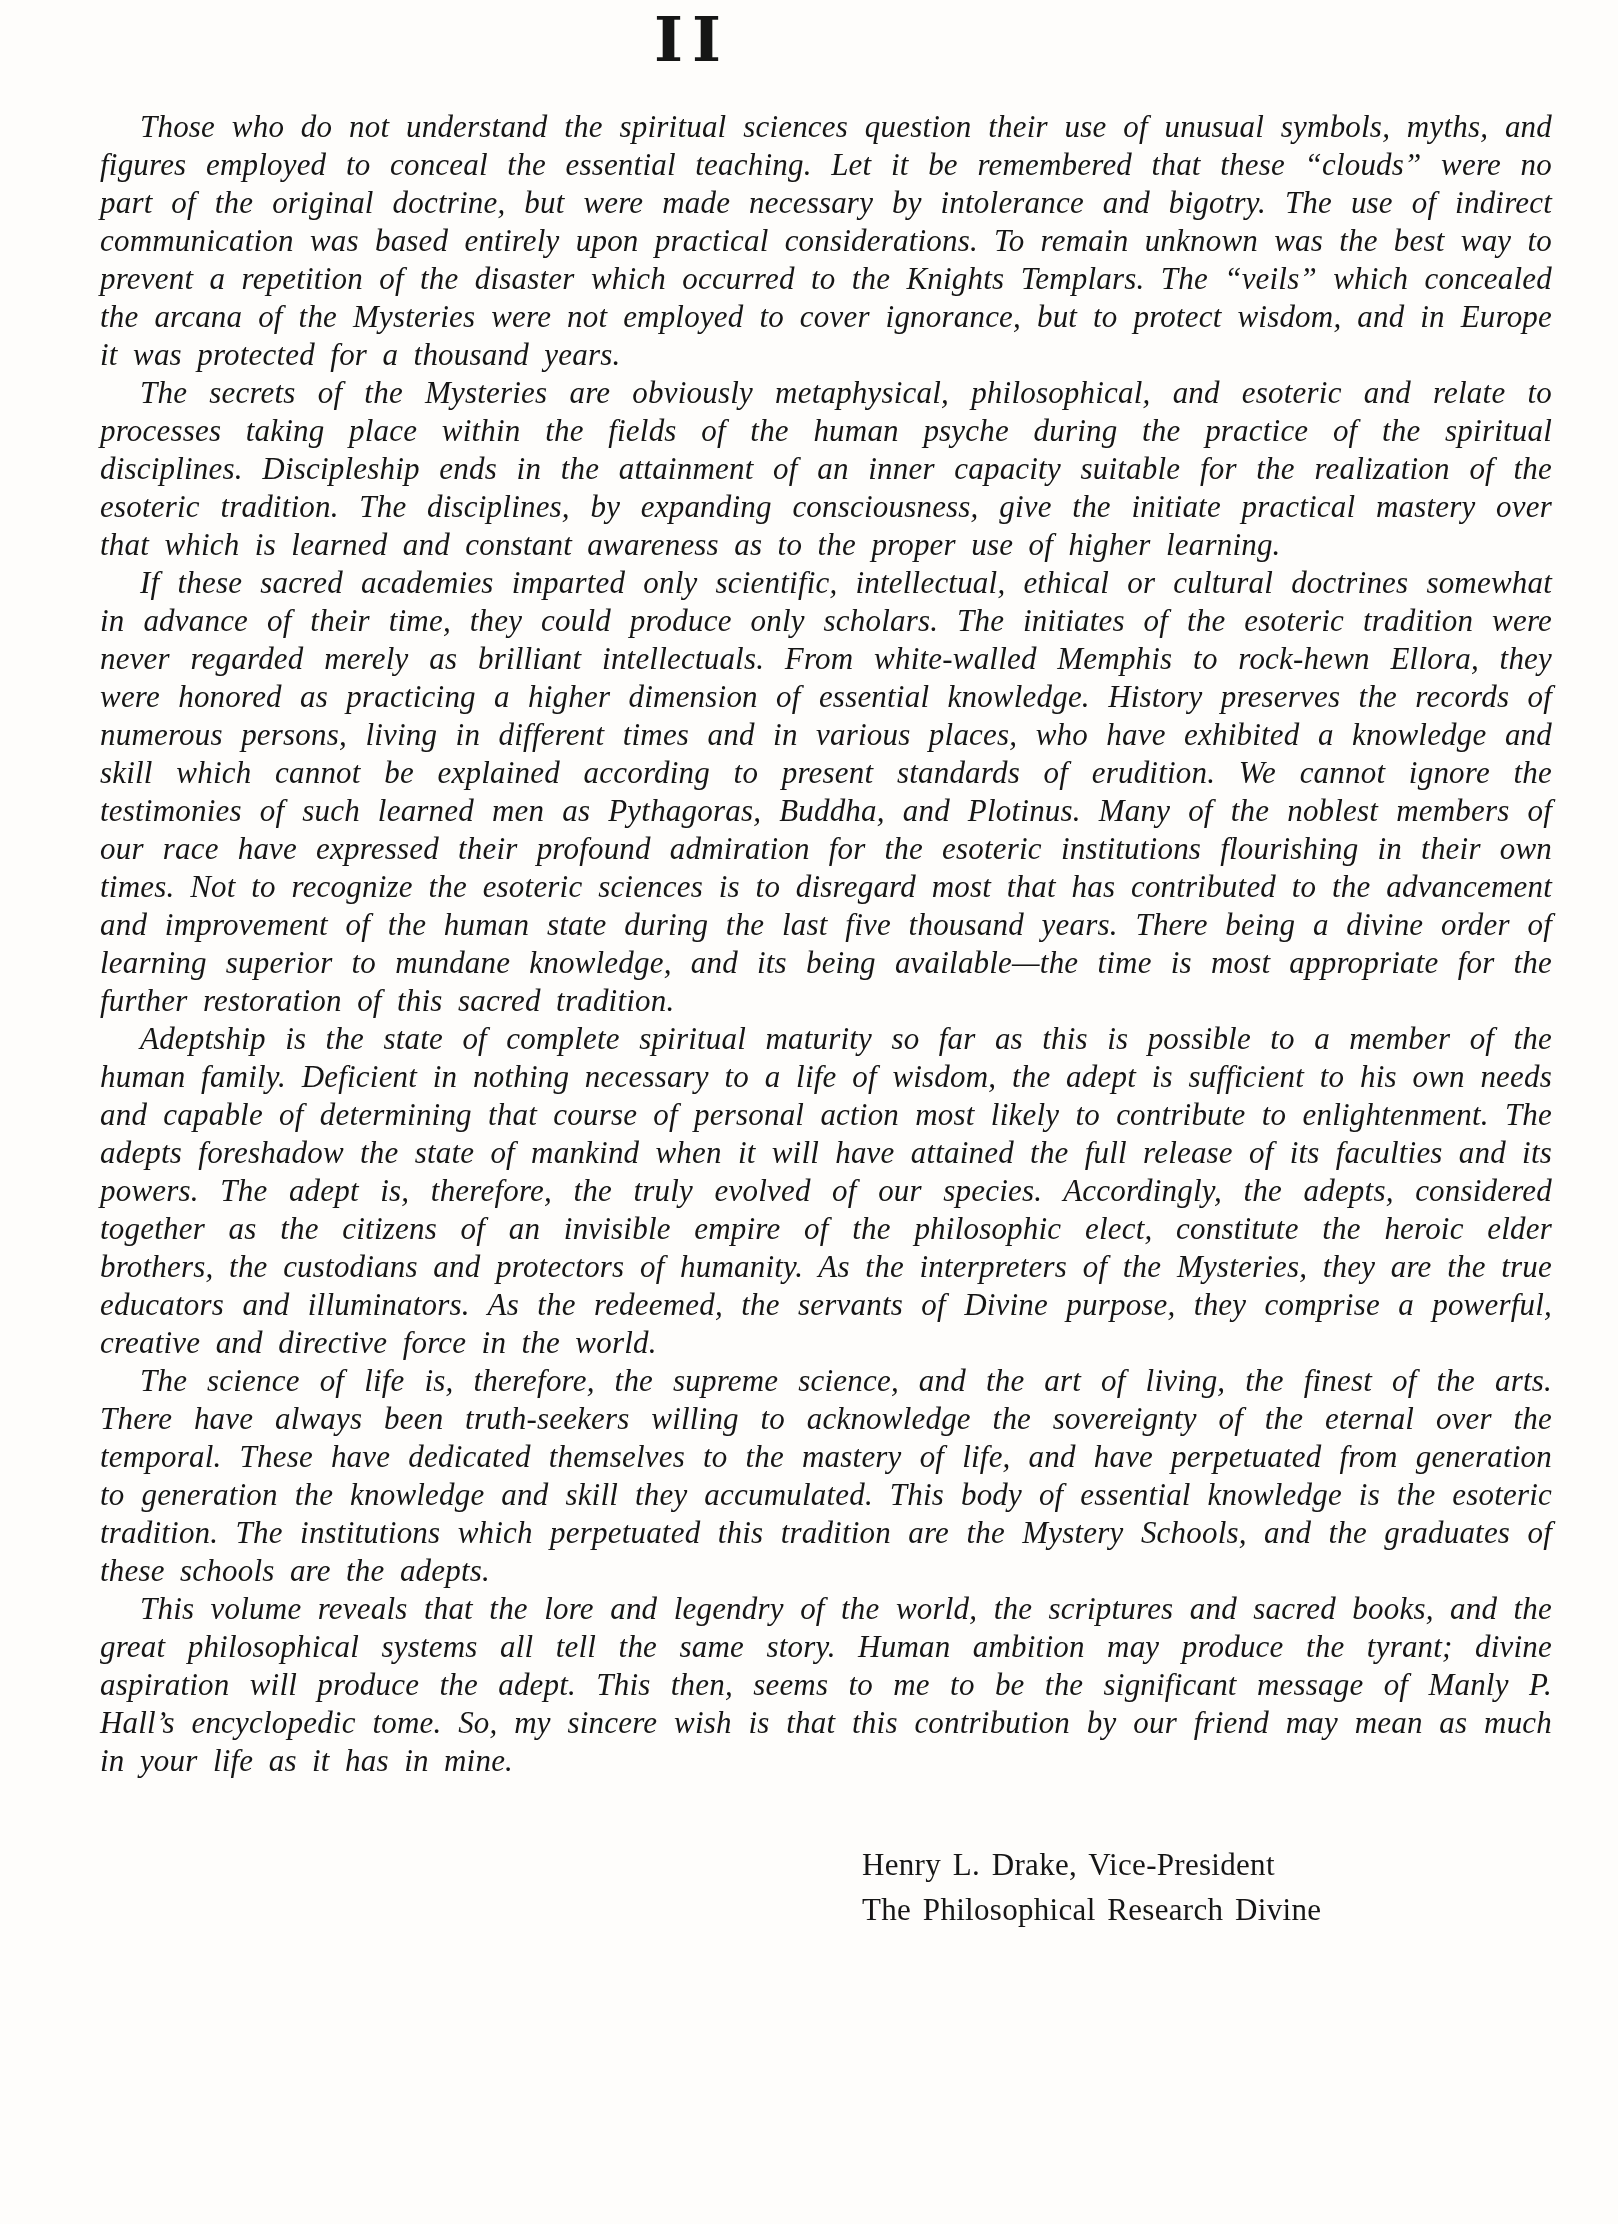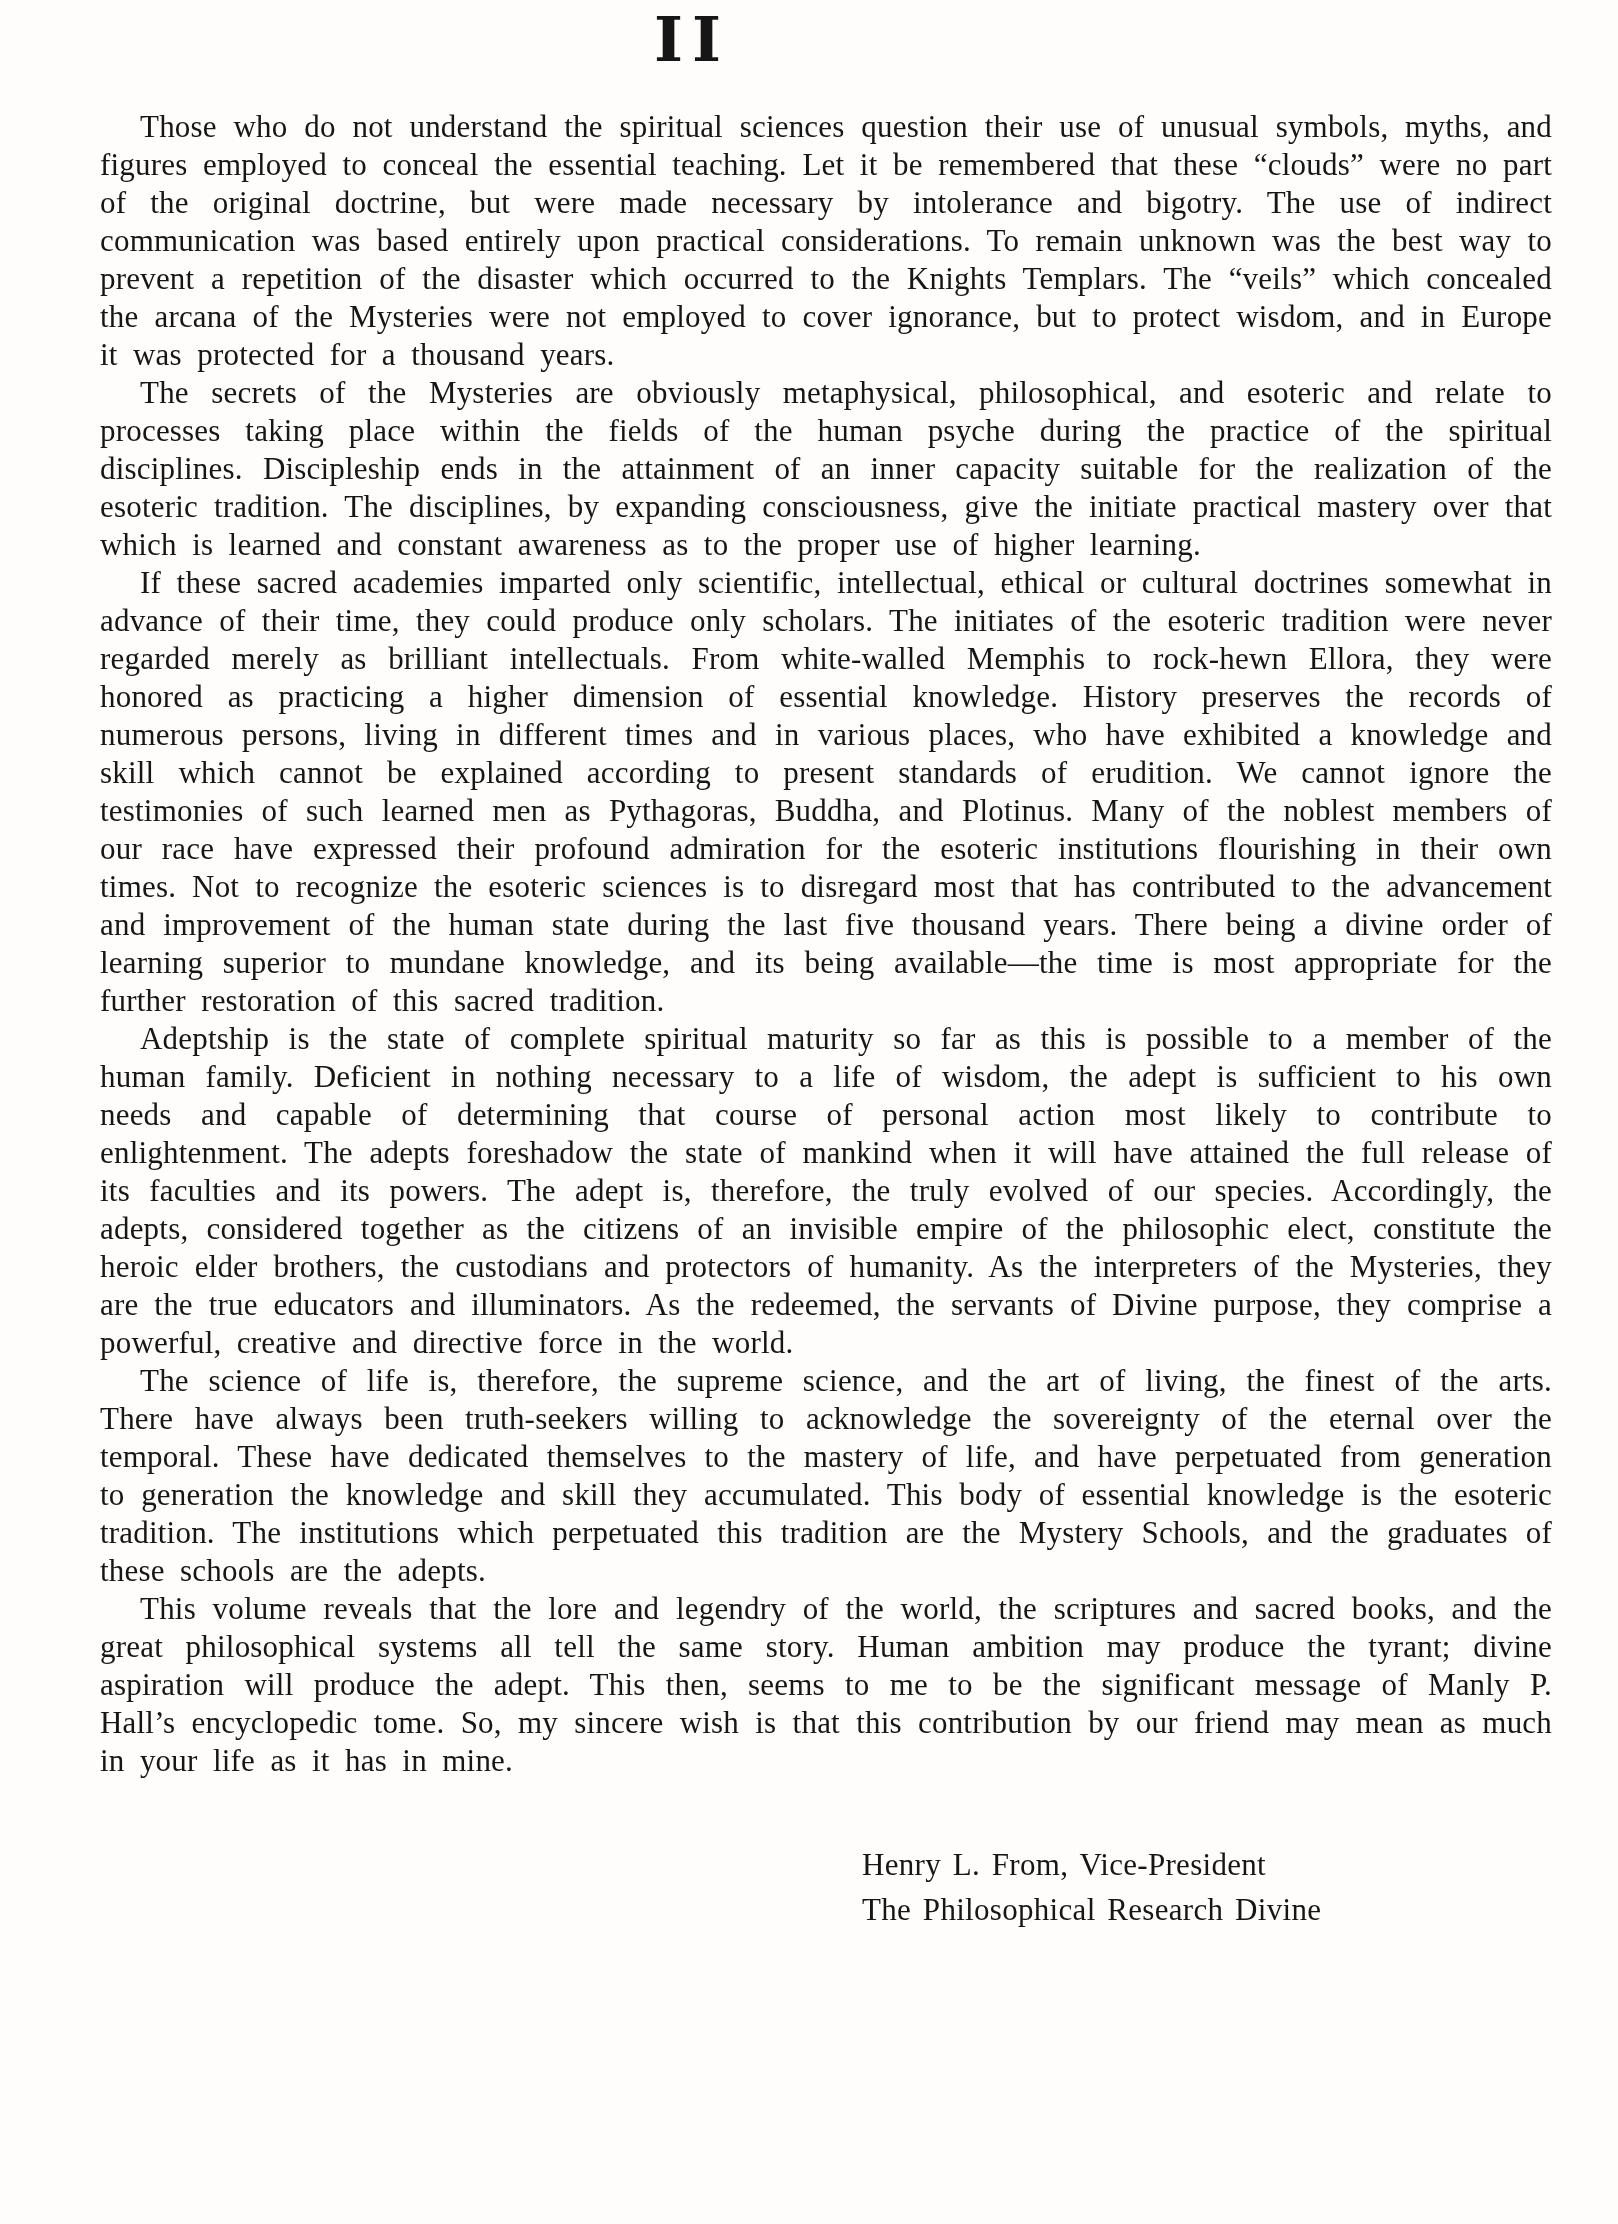--- a/index.html
+++ b/index.html
@@ -29,20 +29,21 @@
     transform: translateX(-134px);
   }
   .body-text p {
     margin: 0;
     text-indent: 40px;
     font-size: 31px;
     line-height: 38px;
     text-align: justify;
     word-spacing: 0.24em;
     letter-spacing: 0.2px;
+    font-style: italic;
   }
   .signature {
     margin-top: 62px;
     margin-left: 762px;
     font-size: 31px;
     line-height: 45px;
     letter-spacing: 0.3px;
     word-spacing: 0.12em;
   }
 </style>
@@ -56,17 +57,17 @@
   <div class="body-text">
     <p>Those who do not understand the spiritual sciences question their use of unusual symbols, myths, and figures employed to conceal the essential teaching. Let it be remembered that these “clouds” were no part of the original doctrine, but were made necessary by intolerance and bigotry. The use of indirect communication was based entirely upon practical considerations. To remain unknown was the best way to prevent a repetition of the disaster which occurred to the Knights Templars. The “veils” which concealed the arcana of the Mysteries were not employed to cover ignorance, but to protect wisdom, and in Europe it was protected for a thousand years.</p>
     <p>The secrets of the Mysteries are obviously metaphysical, philosophical, and esoteric and relate to processes taking place within the fields of the human psyche during the practice of the spiritual disciplines. Discipleship ends in the attainment of an inner capacity suitable for the realization of the esoteric tradition. The disciplines, by expanding consciousness, give the initiate practical mastery over that which is learned and constant awareness as to the proper use of higher learning.</p>
     <p>If these sacred academies imparted only scientific, intellectual, ethical or cultural doctrines somewhat in advance of their time, they could produce only scholars. The initiates of the esoteric tradition were never regarded merely as brilliant intellectuals. From white-walled Memphis to rock-hewn Ellora, they were honored as practicing a higher dimension of essential knowledge. History preserves the records of numerous persons, living in different times and in various places, who have exhibited a knowledge and skill which cannot be explained according to present standards of erudition. We cannot ignore the testimonies of such learned men as Pythagoras, Buddha, and Plotinus. Many of the noblest members of our race have expressed their profound admiration for the esoteric institutions flourishing in their own times. Not to recognize the esoteric sciences is to disregard most that has contributed to the advancement and improvement of the human state during the last five thousand years. There being a divine order of learning superior to mundane knowledge, and its being available—the time is most appropriate for the further restoration of this sacred tradition.</p>
     <p>Adeptship is the state of complete spiritual maturity so far as this is possible to a member of the human family. Deficient in nothing necessary to a life of wisdom, the adept is sufficient to his own needs and capable of determining that course of personal action most likely to contribute to enlightenment. The adepts foreshadow the state of mankind when it will have attained the full release of its faculties and its powers. The adept is, therefore, the truly evolved of our species. Accordingly, the adepts, considered together as the citizens of an invisible empire of the philosophic elect, constitute the heroic elder brothers, the custodians and protectors of humanity. As the interpreters of the Mysteries, they are the true educators and illuminators. As the redeemed, the servants of Divine purpose, they comprise a powerful, creative and directive force in the world.</p>
     <p>The science of life is, therefore, the supreme science, and the art of living, the finest of the arts. There have always been truth-seekers willing to acknowledge the sovereignty of the eternal over the temporal. These have dedicated themselves to the mastery of life, and have perpetuated from generation to generation the knowledge and skill they accumulated. This body of essential knowledge is the esoteric tradition. The institutions which perpetuated this tradition are the Mystery Schools, and the graduates of these schools are the adepts.</p>
     <p>This volume reveals that the lore and legendry of the world, the scriptures and sacred books, and the great philosophical systems all tell the same story. Human ambition may produce the tyrant; divine aspiration will produce the adept. This then, seems to me to be the significant message of Manly P. Hall’s encyclopedic tome. So, my sincere wish is that this contribution by our friend may mean as much in your life as it has in mine.</p>
   </div>
 
   <div class="signature">
-    <div>Henry L. From, Vice-President</div>
+    <div>Henry L. Drake, Vice-President</div>
     <div>The Philosophical Research Divine</div>
   </div>
 
 </div>
 
 </body></html>

